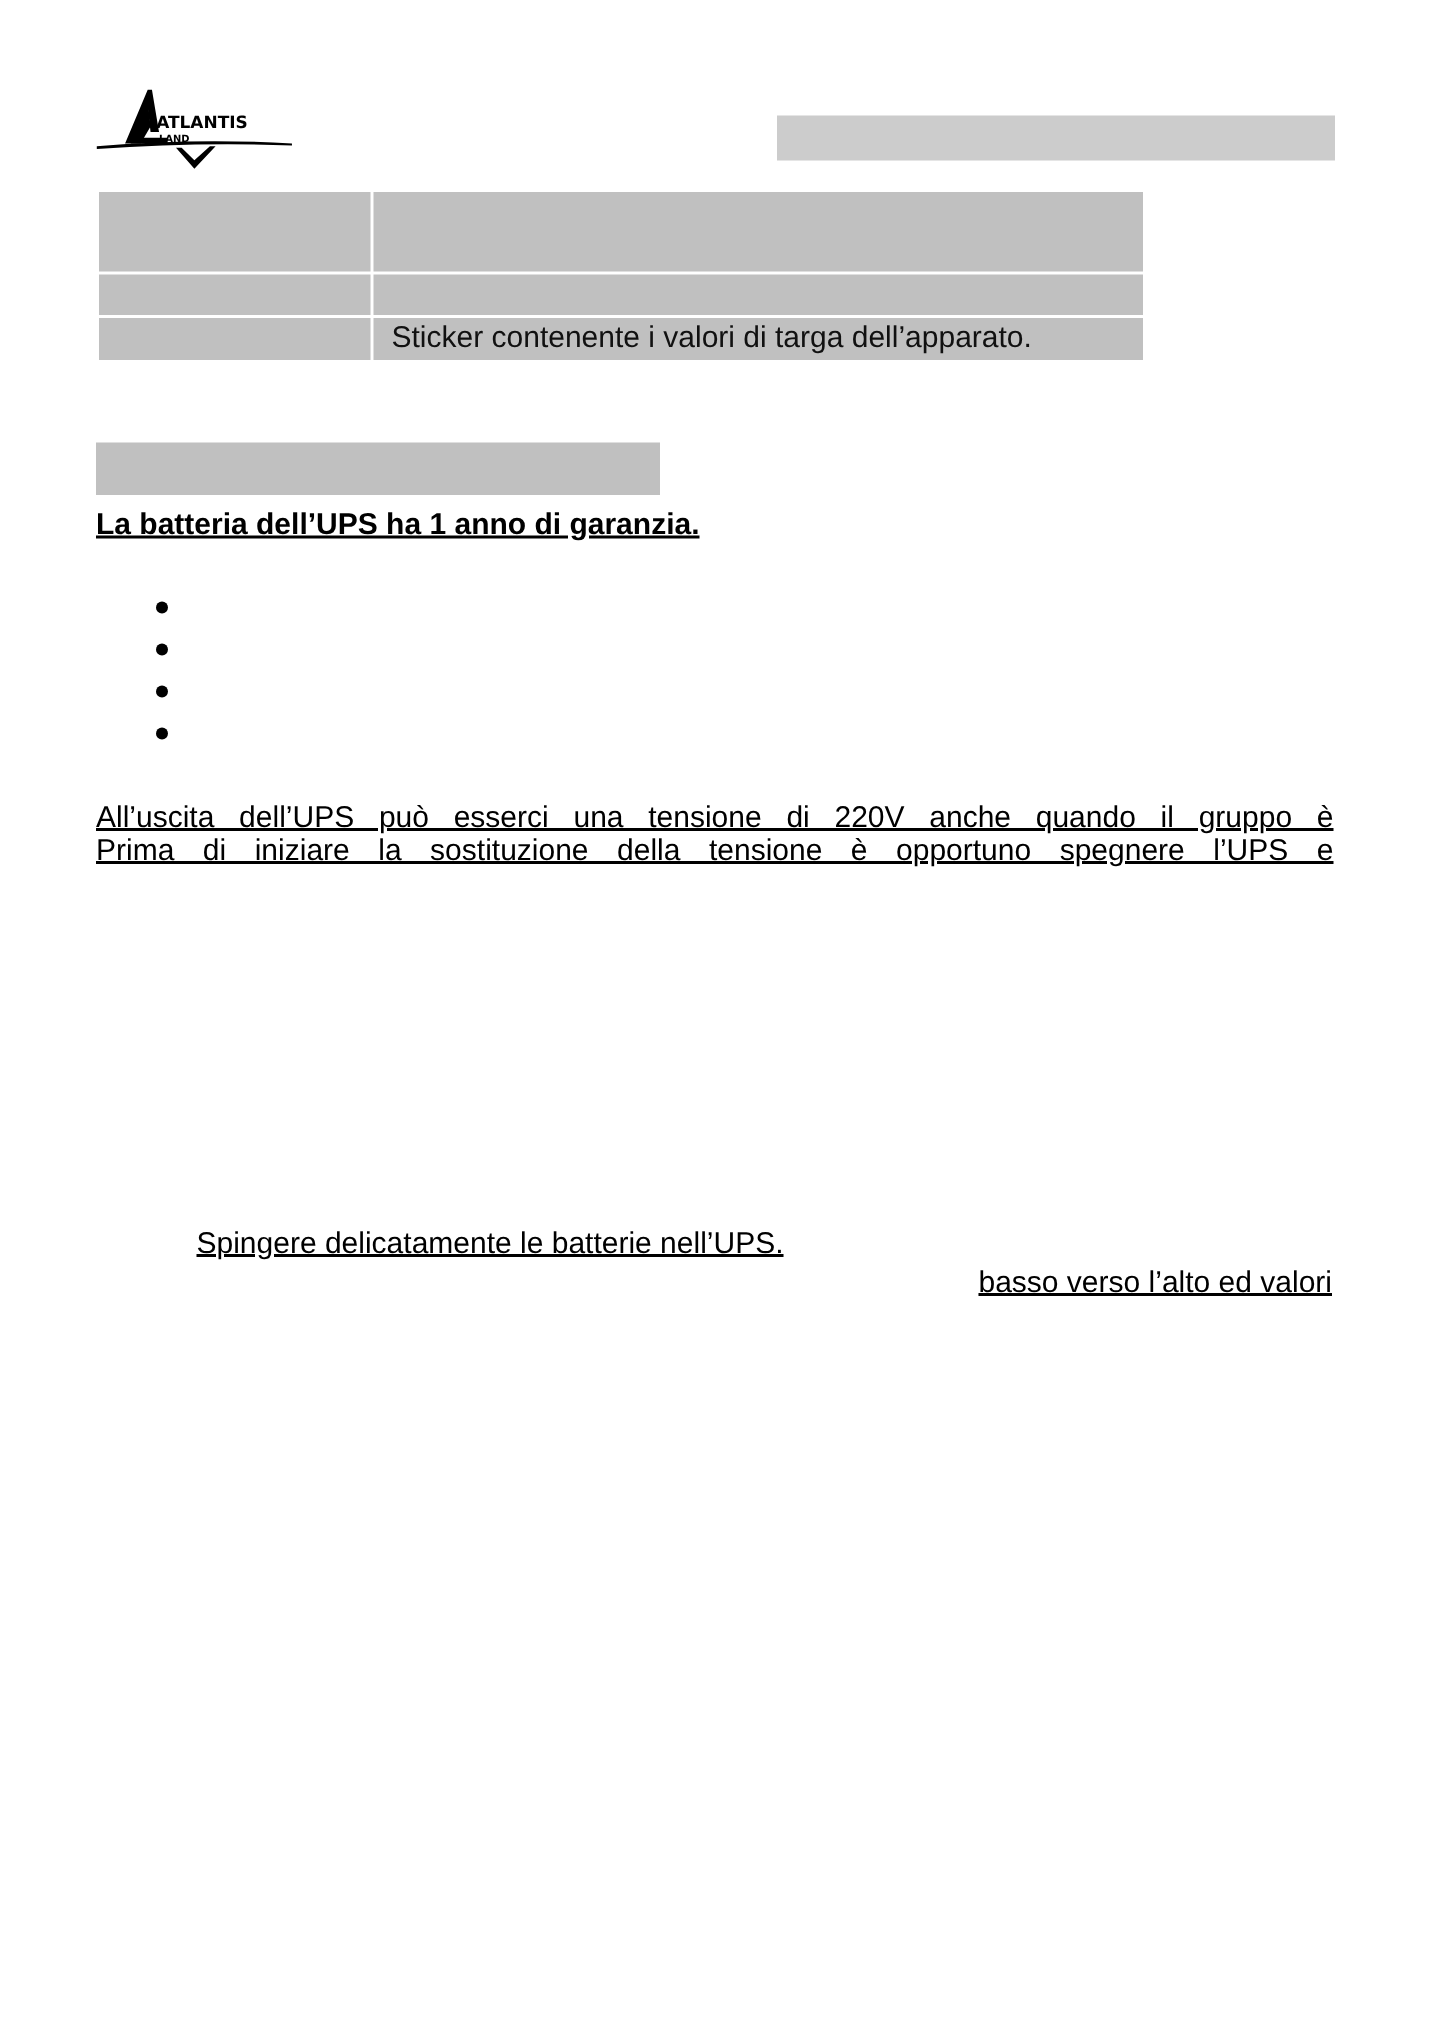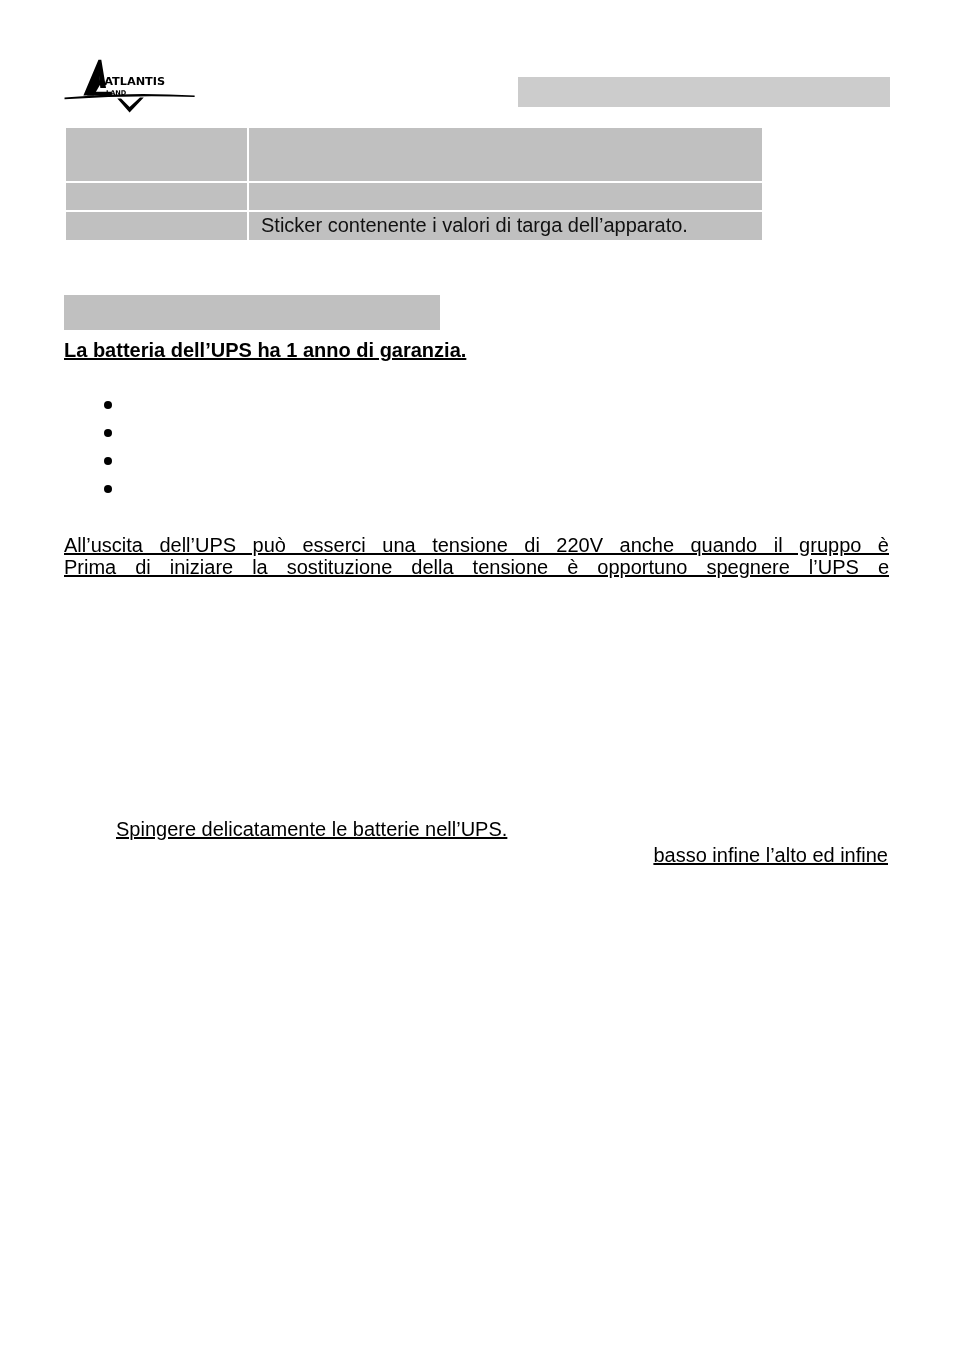--- a/index.html
+++ b/index.html
@@ -64,21 +64,21 @@
 
     .para {
       left: 64px; width: 825px;
       font-size: 20px;
       text-align: justify;
       text-align-last: justify;
       white-space: nowrap;
     }
 
     .step {
-      left: 116px; top: 818px;
+      left: 131px; top: 818px;
       font-size: 20px; white-space: nowrap;
     }
     .step-cont {
       right: 66px; top: 844px;
       font-size: 20px; white-space: nowrap;
     }
   </style>
 </head>
 <body>
 
@@ -136,13 +136,13 @@
 
 <div class="abs bullet" style="top:401px;"></div>
 <div class="abs bullet" style="top:429px;"></div>
 <div class="abs bullet" style="top:457px;"></div>
 <div class="abs bullet" style="top:485px;"></div>
 
 <div class="abs para" style="top:494px;margin-top:40px;">All’uscita dell’UPS può esserci una tensione di 220V anche quando il gruppo è</div>
 <div class="abs para" style="top:556px;">Prima di iniziare la sostituzione della tensione è opportuno spegnere l’UPS e</div>
 
 <div class="abs step">Spingere delicatamente le batterie nell’UPS.</div>
-<div class="abs step-cont">basso infine l’alto ed infine</div>
+<div class="abs step-cont">basso verso l’alto ed valori</div>
 
 </body></html>

